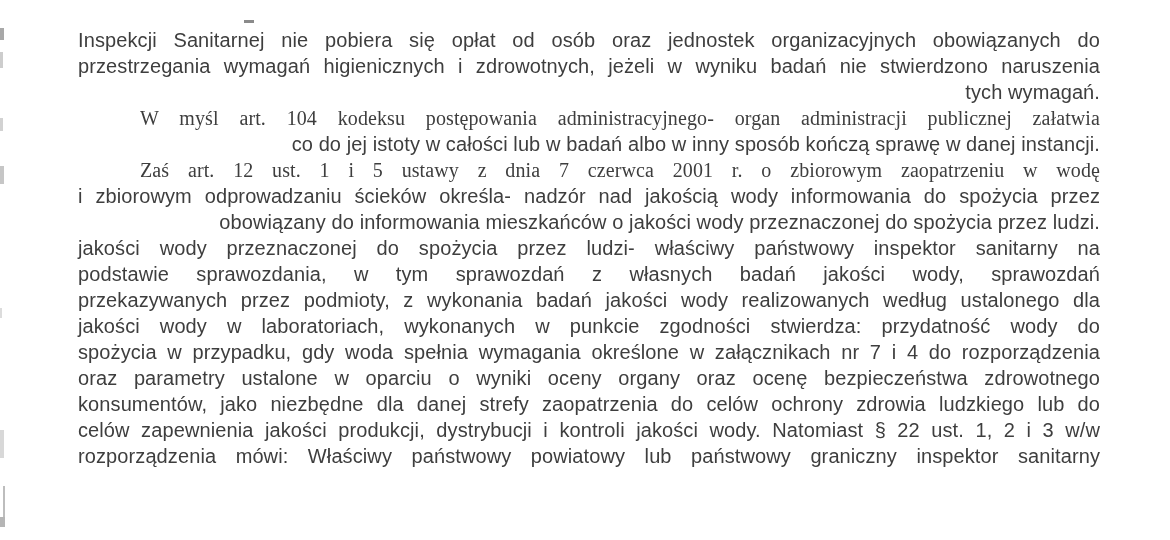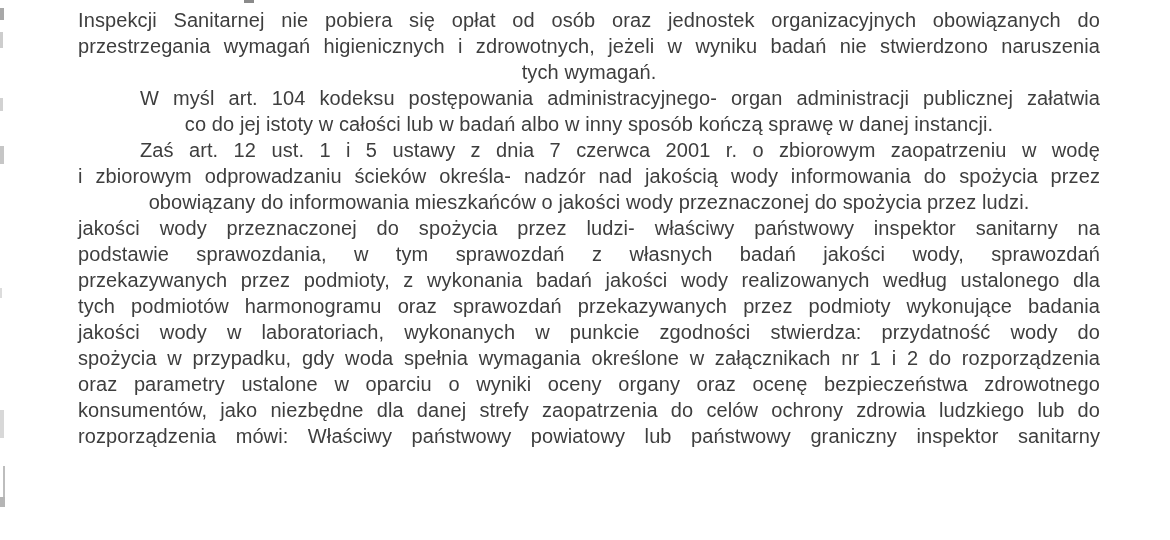--- a/index.html
+++ b/index.html
@@ -11,45 +11,47 @@
     height: 540px;
     overflow: hidden;
     background: #ffffff;
     position: relative;
     font-family: "Liberation Sans", "DejaVu Sans", sans-serif;
   }
   .page {
     position: absolute;
     inset: 0;
     background: #ffffff;
+    margin-top: 20px;
   }
   .textblock {
     position: absolute;
     top: 7px;
     left: 78px;
     width: 1022px;
     font-size: 20px;
     line-height: 26px;
     color: #3e3e3e;
     letter-spacing: 0.1px;
   }
   .line {
     width: 100%;
     text-align: justify;
     text-align-last: justify;
     white-space: normal;
     height: 26px;
     overflow: visible;
   }
   .line.flush {
-    text-align: center;
+    text-align: right;
     text-align-last: auto;
   }
   .line.indent {
     text-indent: 62px;
+    font-family: Liberation Serif, serif;
   }
   
   .artifact {
     position: absolute;
     pointer-events: none;
   }
   .a0 { left: 244px; top: 0;    width: 10px; height: 3px;  background: #8a8a8a; }
   .a1 { left: 0;     top: 8px;  width: 4px;  height: 12px; background: #a8a8a8; }
   .a2 { left: 0;     top: 32px; width: 3px;  height: 16px; background: #cdcdcd; }
   .a3 { left: 0;     top: 98px; width: 3px;  height: 13px; background: #d2d2d2; }
@@ -68,25 +70,25 @@
       <div class="line">przestrzegania wymagań higienicznych i zdrowotnych, jeżeli w wyniku badań nie stwierdzono naruszenia</div>
       <div class="line flush">tych wymagań.</div>
       <div class="line indent">W myśl art. 104 kodeksu postępowania administracyjnego- organ administracji publicznej załatwia</div>
       <div class="line flush">co do jej istoty w całości lub w badań albo w inny sposób kończą sprawę w danej instancji.</div>
       <div class="line indent">Zaś art. 12 ust. 1 i 5 ustawy z dnia 7 czerwca 2001 r. o zbiorowym zaopatrzeniu w wodę</div>
       <div class="line">i zbiorowym odprowadzaniu ścieków określa- nadzór nad jakością wody informowania do spożycia przez</div>
       <div class="line flush">obowiązany do informowania mieszkańców o jakości wody przeznaczonej do spożycia przez ludzi.</div>
       <div class="line">jakości wody przeznaczonej do spożycia przez ludzi- właściwy państwowy inspektor sanitarny na</div>
       <div class="line">podstawie sprawozdania, w tym sprawozdań z własnych badań jakości wody, sprawozdań</div>
       <div class="line">przekazywanych przez podmioty, z wykonania badań jakości wody realizowanych według ustalonego dla</div>
-      <div class="line">tych podmiotów harmonogramu oraz sprawozdań przekazywanych przez podmioty wykonujące badania</div>
       <div class="line">jakości wody w laboratoriach, wykonanych w punkcie zgodności stwierdza: przydatność wody do</div>
-      <div class="line">spożycia w przypadku, gdy woda spełnia wymagania określone w załącznikach nr 1 i 2 do rozporządzenia</div>
+      <div class="line">spożycia w przypadku, gdy woda spełnia wymagania określone w załącznikach nr 7 i 4 do rozporządzenia</div>
       <div class="line">oraz parametry ustalone w oparciu o wyniki oceny organy oraz ocenę bezpieczeństwa zdrowotnego</div>
       <div class="line">konsumentów, jako niezbędne dla danej strefy zaopatrzenia do celów ochrony zdrowia ludzkiego lub do</div>
+      <div class="line">celów zapewnienia jakości produkcji, dystrybucji i kontroli jakości wody. Natomiast § 22 ust. 1, 2 i 3 w/w</div>
       <div class="line">rozporządzenia mówi: Właściwy państwowy powiatowy lub państwowy graniczny inspektor sanitarny</div>
     </div>
   <div class="artifact a0"></div>
   <div class="artifact a1"></div>
   <div class="artifact a2"></div>
   <div class="artifact a3"></div>
   <div class="artifact a4"></div>
   <div class="artifact a5"></div>
   <div class="artifact a6"></div>
   <div class="artifact a7"></div>

